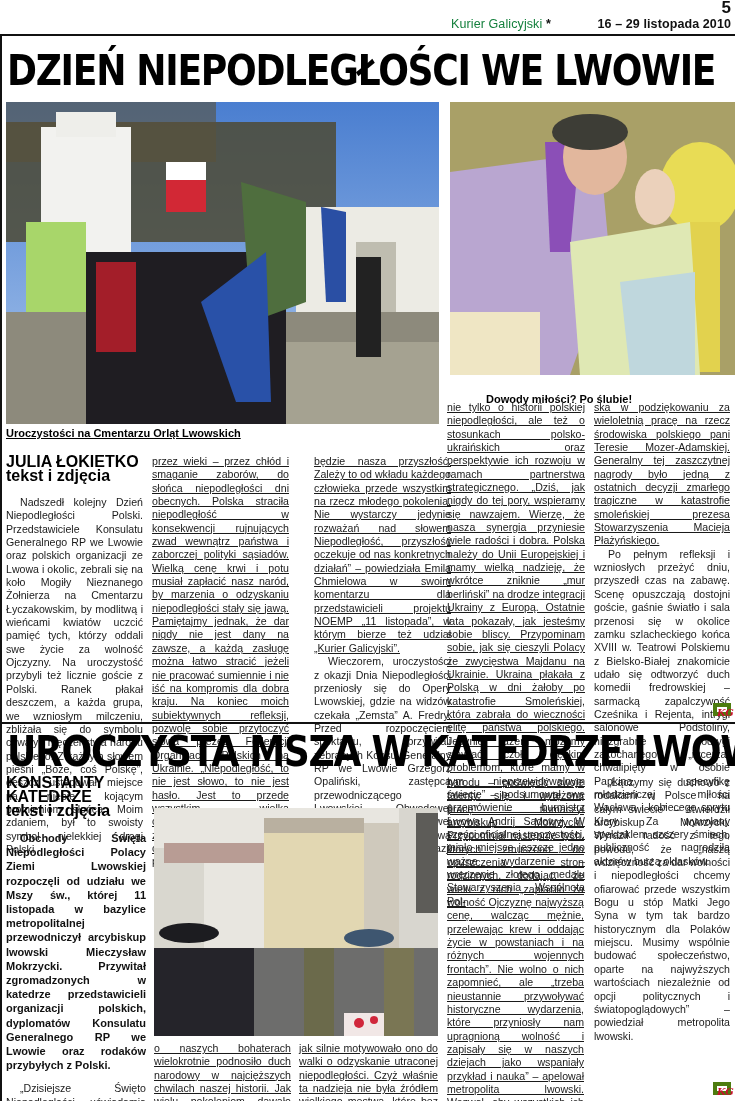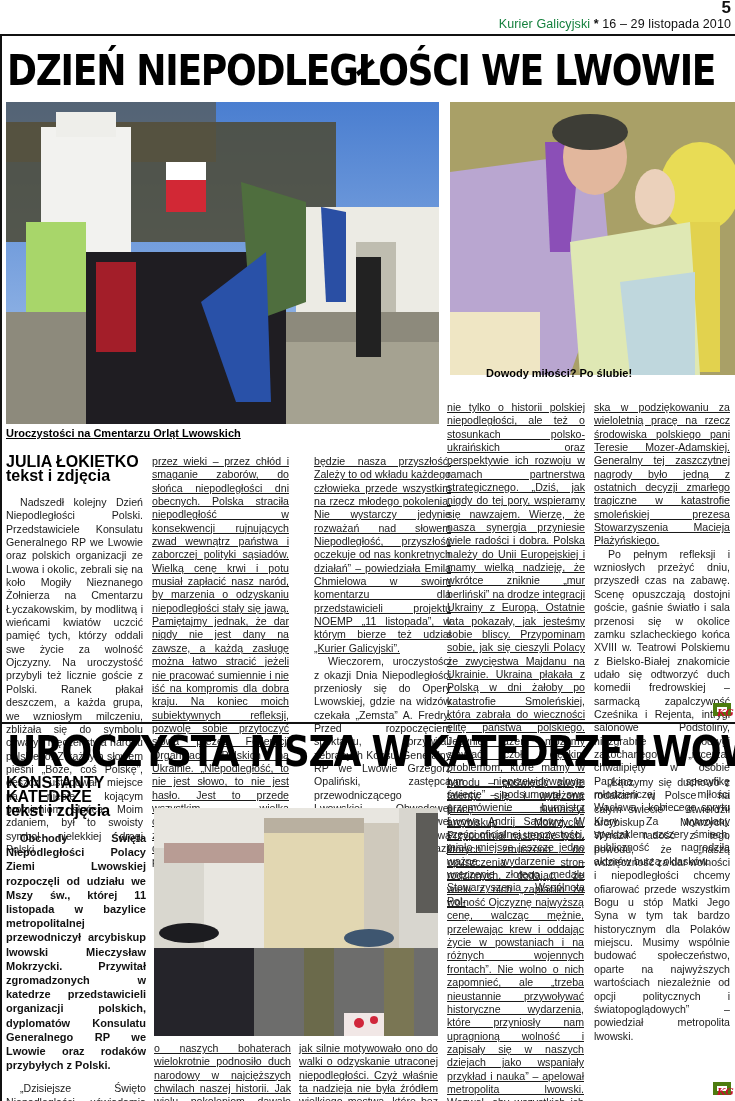--- a/index.html
+++ b/index.html
@@ -6,21 +6,21 @@
   html, body { width: 735px; height: 1101px; background: #fff; overflow: hidden; }
   body { position: relative; font-family: "Liberation Sans", sans-serif; color: #111; }
 
   .abs { position: absolute; }
 
   
   #page-number { right: 4px; top: -2px; font-size: 17px; font-weight: bold; }
   #masthead { right: 4px; top: 17px; font-size: 12.5px; letter-spacing: 0.1px; white-space: nowrap; }
   #masthead .pub { font-weight: normal; color: #15803d; }
   #masthead .sep { font-weight: bold; }
-  #masthead .date { font-weight: normal; }
+  #masthead .date { font-weight: bold; margin-left: 43px; }
   #header-rule { left: 0; right: 0; top: 34px; height: 2px; background: #111; }
 
   
   .vline { width: 2px; background: #111; }
   .hline { height: 2px; background: #111; }
 
   
   .headline { font-family: "DejaVu Sans", sans-serif; font-weight: bold; color: #000;
     letter-spacing: -1.5px; white-space: nowrap; transform-origin: left top; }
   #headline-1 { left: 7px; top: 46px; font-size: 42px; transform: scaleX(0.86); }
@@ -99,21 +99,21 @@
     <ellipse cx="145" cy="55" rx="32" ry="38" fill="#e2b79d"></ellipse>
     <ellipse cx="140" cy="30" rx="38" ry="18" fill="#3d3d36"></ellipse>
     <ellipse cx="250" cy="85" rx="40" ry="45" fill="#e8dc55"></ellipse>
     <rect x="240" y="120" width="30" height="150" fill="#e2d24e"></rect>
     <ellipse cx="205" cy="95" rx="20" ry="28" fill="#ebd1bb"></ellipse>
     <polygon points="120,140 240,120 250,273 130,273" fill="#dfe8b4"></polygon>
     <polygon points="170,180 245,170 245,273 180,273" fill="#bfd7dd"></polygon>
     <rect x="0" y="210" width="90" height="63" fill="#efe6c4"></rect>
   </svg>
 </div>
-<div class="abs caption" style="left:450px;top:367px;padding-left:36px;">Dowody miłości? Po ślubie!</div>
+<div class="abs caption" style="left:450px;top:393px;padding-left:36px;">Dowody miłości? Po ślubie!</div>
 
 <div class="abs col" style="left:6px;top:455px;width:137px;">
   <div class="author">JULIA ŁOKIETKO</div>
   <div class="author">tekst i zdjęcia</div>
   <div class="gap"></div>
   <p>Nadszedł kolejny Dzień Niepodległości Polski. Przedstawiciele Konsulatu Generalnego RP we Lwowie oraz polskich organizacji ze Lwowa i okolic, zebrali się na koło Mogiły Nieznanego Żołnierza na Cmentarzu Łyczakowskim, by modlitwą i wieńcami kwiatów uczcić pamięć tych, którzy oddali swe życie za wolność Ojczyzny. Na uroczystość przybyli też licznie goście z Polski. Ranek płakał deszczem, a każda grupa, we wzniosłym milczeniu, zbliżała się do symbolu chwały i męczeństwa narodu polskiego. Z każdym słowem pieśni „Boże, coś Polskę”, deszcz ustępował miejsce na niebie kojącym promieniom słońca. Moim zdaniem, był to swoisty symbol nielekkiej drogi Polski</p>
 </div>
 <div class="abs col" style="left:152px;top:455px;width:137px;">
   <p class="noindent">przez wieki – przez chłód i smaganie zaborów, do słońca niepodległości dni obecnych. Polska straciła niepodległość w konsekwencji rujnujących zwad wewnątrz państwa i zaborczej polityki sąsiadów. Wielką cenę krwi i potu musiał zapłacić nasz naród, by marzenia o odzyskaniu niepodległości stały się jawą. Pamiętajmy jednak, że dar nigdy nie jest dany na zawsze, a każdą zasługę można łatwo stracić jeżeli nie pracować sumiennie i nie iść na kompromis dla dobra kraju. Na koniec moich subiektywnych refleksji, pozwolę sobie przytoczyć słowa prezes Federacji Organizacji Polskich na Ukrainie. „Niepodległość, to nie jest słowo, to nie jest hasło. Jest to przede wszystkim wielka odpowiedzialność, zarówno za dzień dzisiejszy, jak i za czasy przyszłe. Tylko od pracy będzie zależało, jaka</p>
 </div>

